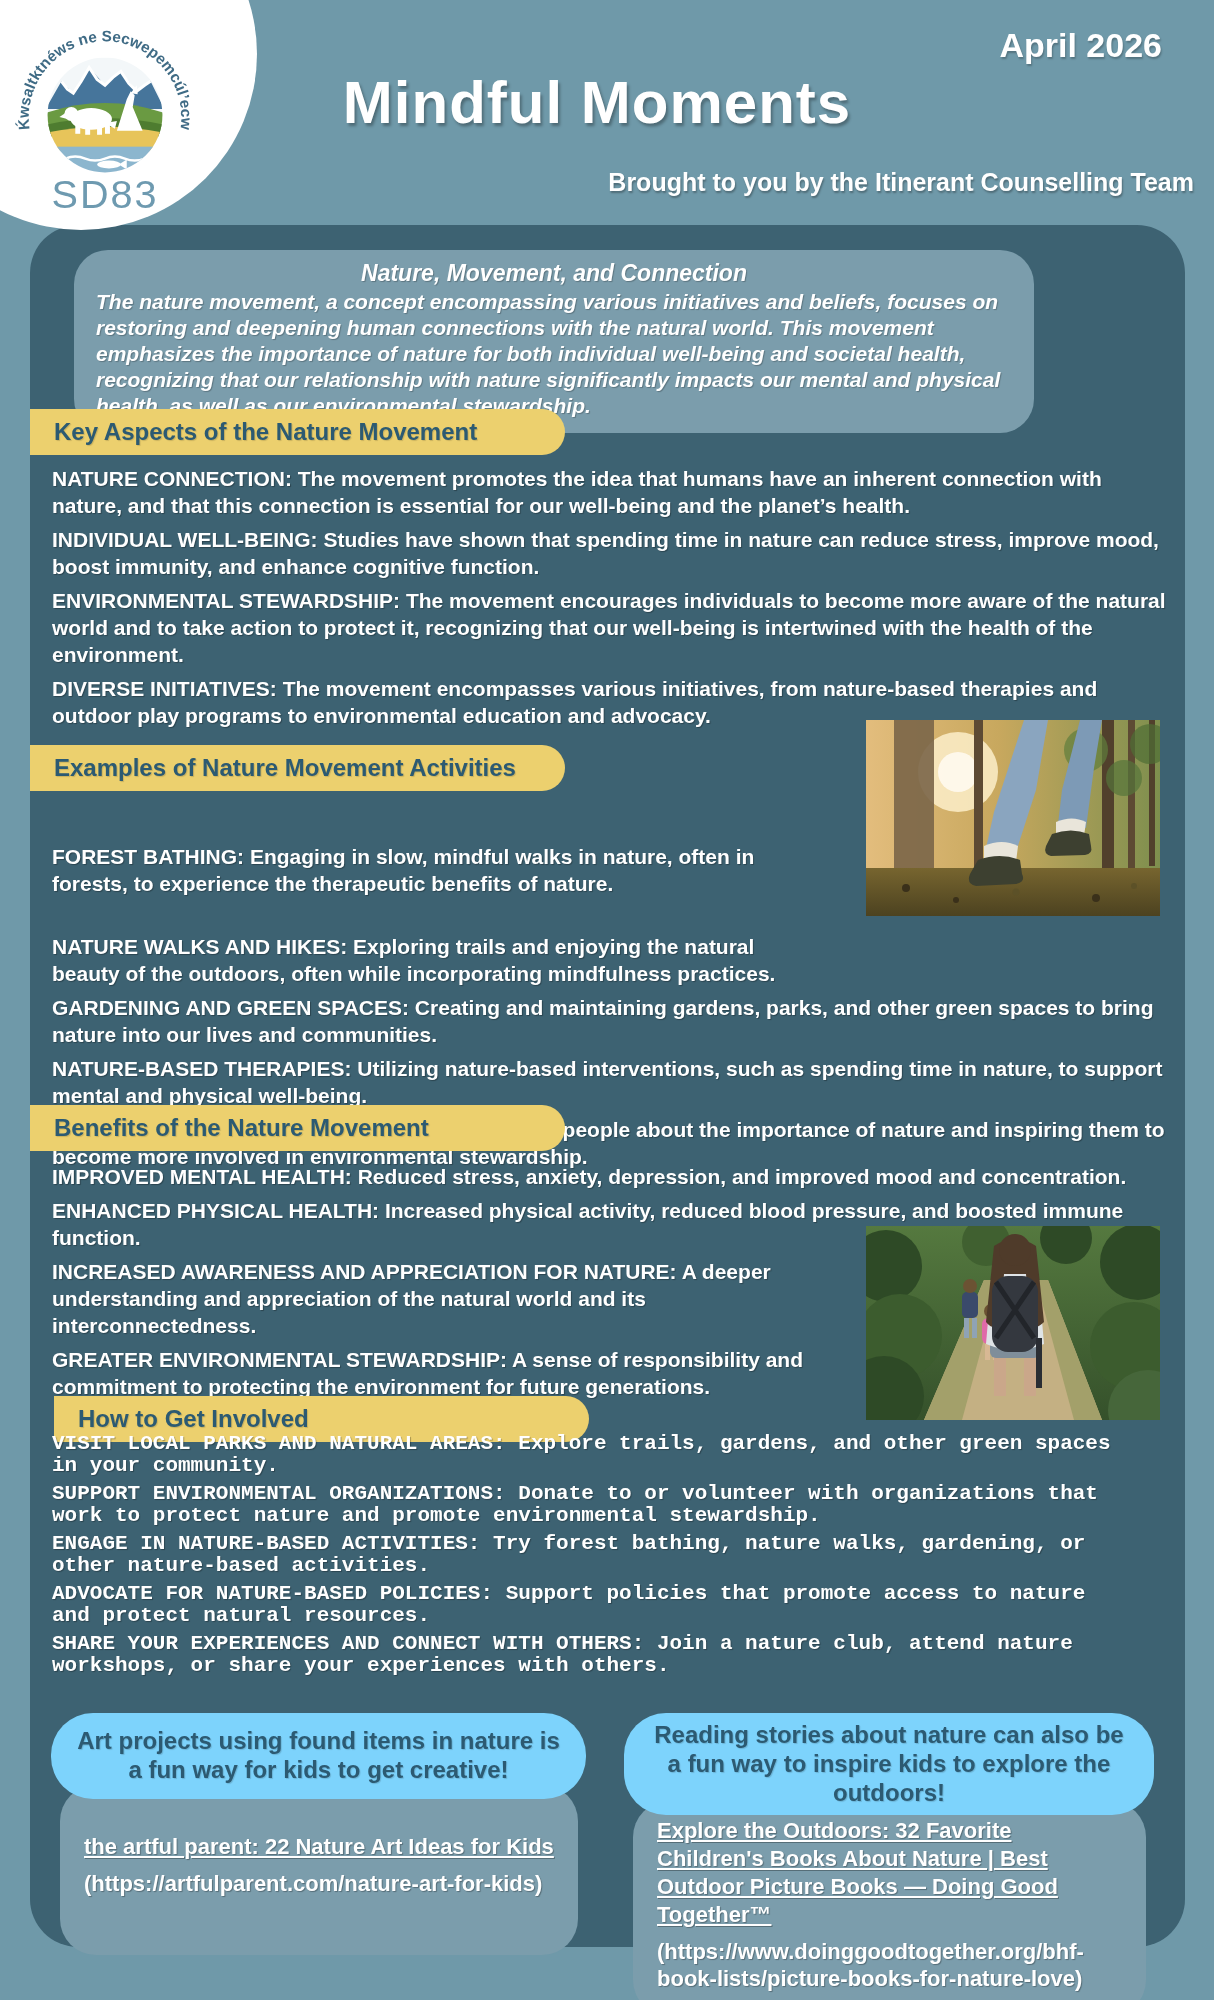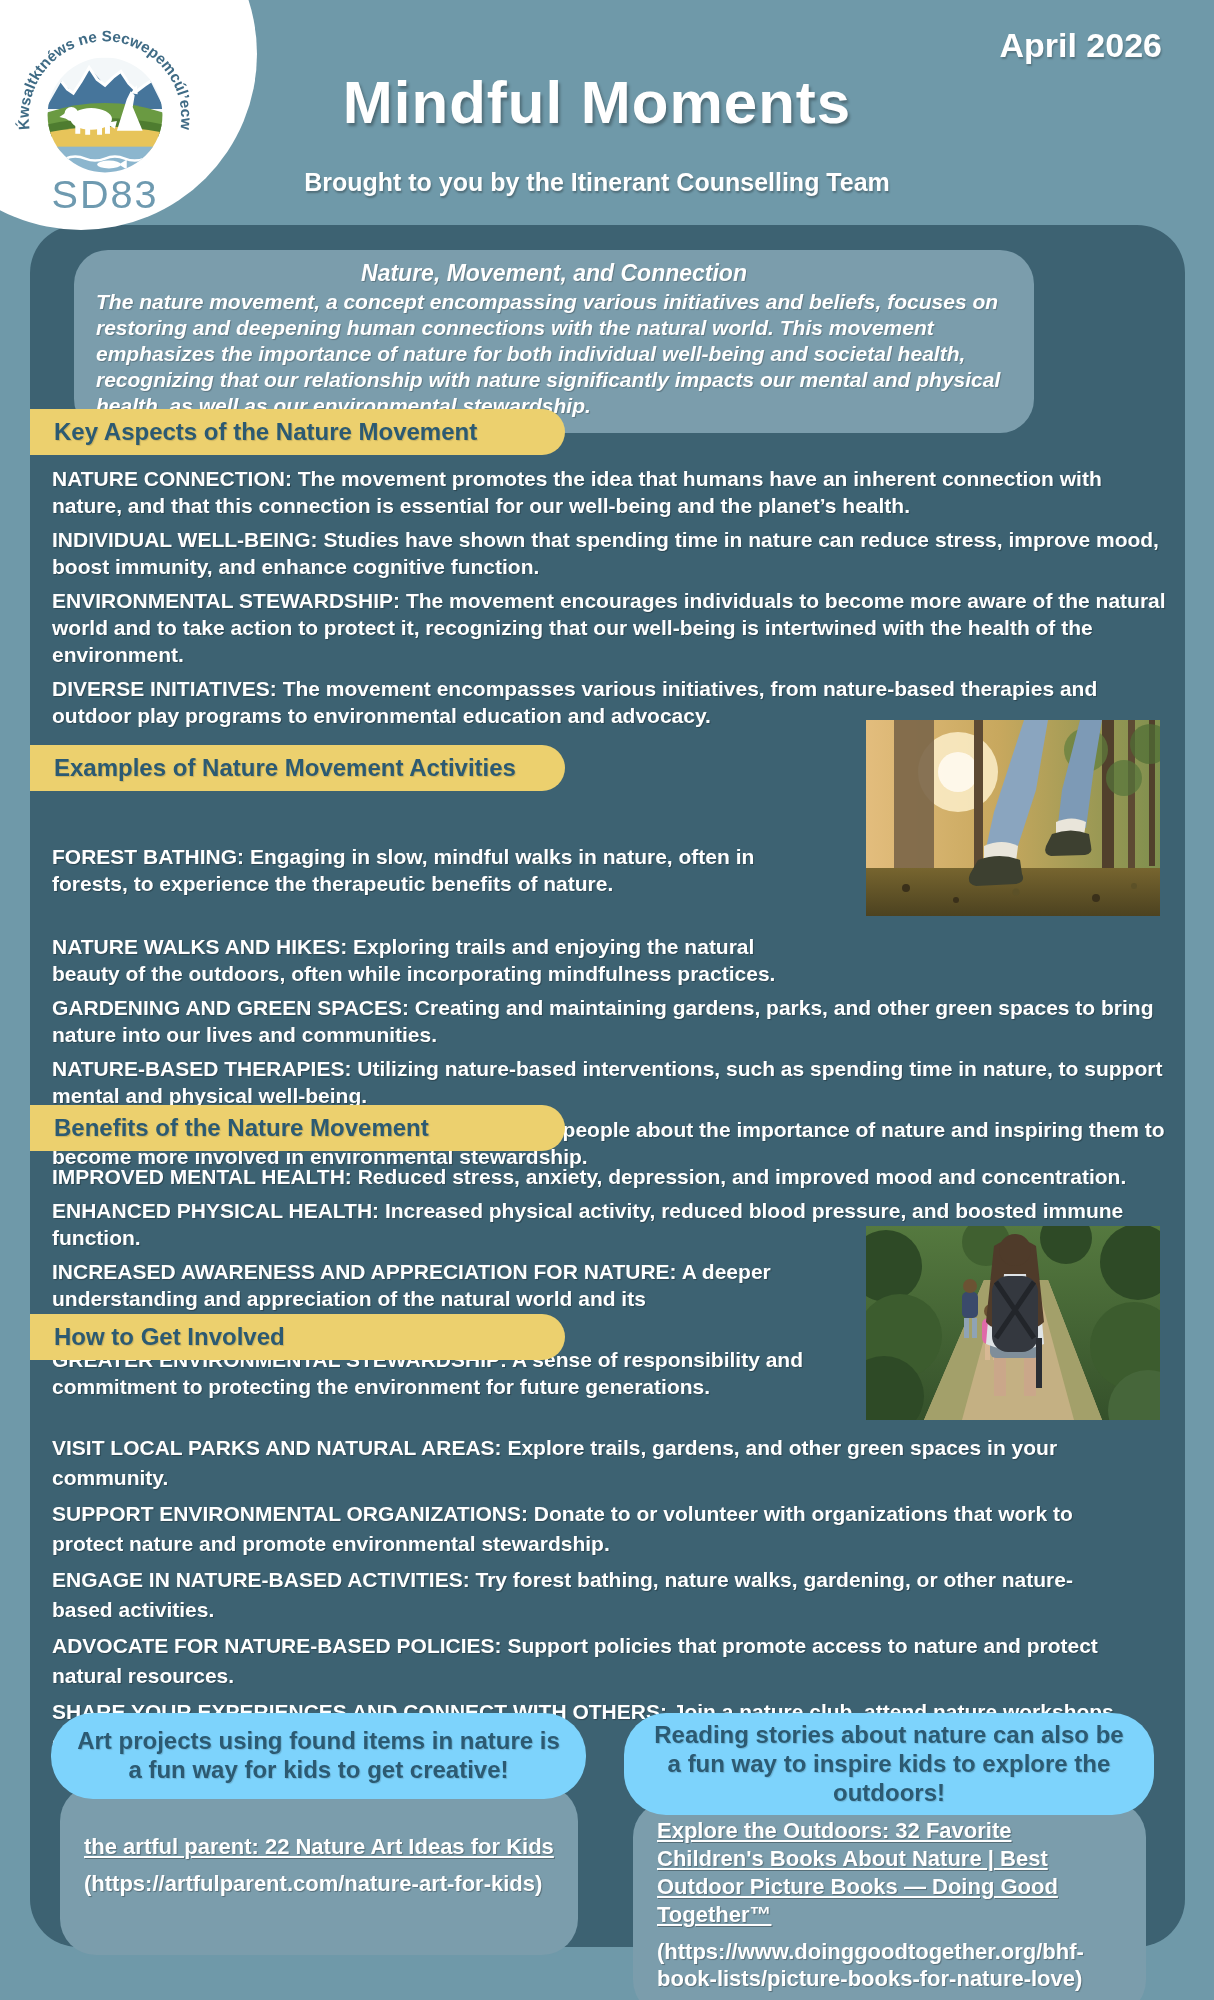--- a/index.html
+++ b/index.html
@@ -6,45 +6,45 @@
   body{font-family:"Liberation Sans",sans-serif;}
   .page{position:relative;width:1214px;height:2000px;background:#6f99a9;overflow:hidden;}
 
   
   .white-circle{position:absolute;left:-95px;top:-122px;width:352px;height:352px;border-radius:50%;background:#ffffff;z-index:5;}
   .logo-svg{position:absolute;left:6px;top:10px;z-index:6;}
   .date{position:absolute;top:26px;right:52px;color:#ffffff;font-size:34px;font-weight:bold;z-index:4;
         text-shadow:1px 2px 2px rgba(0,0,0,.25);}
   .title{position:absolute;top:68px;left:0;width:1194px;text-align:center;color:#ffffff;font-size:60px;
          font-weight:bold;letter-spacing:1px;z-index:4;text-shadow:2px 3px 3px rgba(0,0,0,.3);}
-  .subtitle{position:absolute;top:168px;left:0;width:1194px;text-align:center;color:#ffffff;font-size:25px;
+  .subtitle{position:absolute;top:168px;left:0;width:1194px;text-align:right;color:#ffffff;font-size:25px;
             font-weight:bold;z-index:4;text-shadow:1px 2px 2px rgba(0,0,0,.3);}
 
   
   .panel{position:absolute;left:30px;top:225px;width:1155px;height:1722px;background:#3d6272;border-radius:48px;z-index:2;}
 
   .intro-card{position:absolute;left:44px;top:25px;width:960px;background:#7b9dac;border-radius:34px;
               padding:10px 22px 14px 22px;box-sizing:border-box;color:#ffffff;font-style:italic;}
   .intro-title{text-align:center;font-size:23px;font-weight:bold;text-shadow:1px 1px 1px rgba(0,0,0,.25);}
   .intro-body{font-size:21px;font-weight:bold;line-height:26px;margin-top:2px;text-shadow:1px 1px 1px rgba(0,0,0,.25);}
 
   .pill{position:absolute;left:0;width:535px;height:46px;background:#ecd06e;border-radius:0 23px 23px 0;
         color:#2c5a72;font-size:24px;font-weight:bold;line-height:46px;padding-left:24px;box-sizing:border-box;
         text-shadow:1px 1px 1px rgba(0,0,0,.15);}
-  .pill-1{top:184px;} .pill-2{top:520px;} .pill-3{top:880px;} .pill-4{top:1089px;}
+  .pill-1{top:184px;} .pill-2{top:520px;} .pill-3{top:880px;} .pill-4{top:1171px;margin-left:24px;}
 
   .sect{position:absolute;left:22px;right:14px;color:#ffffff;}
   .s1{top:240px;} .s2{top:582px;} .s3{top:938px;} .s4{top:1208px;}
   .item{font-size:21px;font-weight:bold;line-height:27px;margin:0 0 7px 0;max-width:1118px;
         text-shadow:1px 1px 1px rgba(0,0,0,.3);}
   .s1 .item:nth-child(4){max-width:1060px;}
   .s2 .item:nth-child(1),.s2 .item:nth-child(2){max-width:775px;margin-top:36px;}
   .s3 .item:nth-child(3){max-width:800px;}
   .s3 .item:nth-child(4){max-width:770px;}
-  .s4 .item{max-width:1080px;line-height:30px;margin-bottom:6px;}
+  .s4 .item{max-width:1080px;line-height:22px;margin-bottom:6px;font-family:Liberation Mono, monospace;}
 
   .photo{position:absolute;width:294px;overflow:hidden;}
   .photo-1{left:836px;top:495px;height:196px;}
   .photo-2{left:836px;top:1001px;height:194px;}
 
   
   .callouts{position:absolute;left:21px;top:1488px;width:1120px;display:flex;gap:38px;}
   .callout{position:relative;}
   .callout-left{width:535px;} .callout-right{width:530px;}
   .callout-pill{position:relative;z-index:2;background:#7dd3fc;border-radius:42px;min-height:86px;

